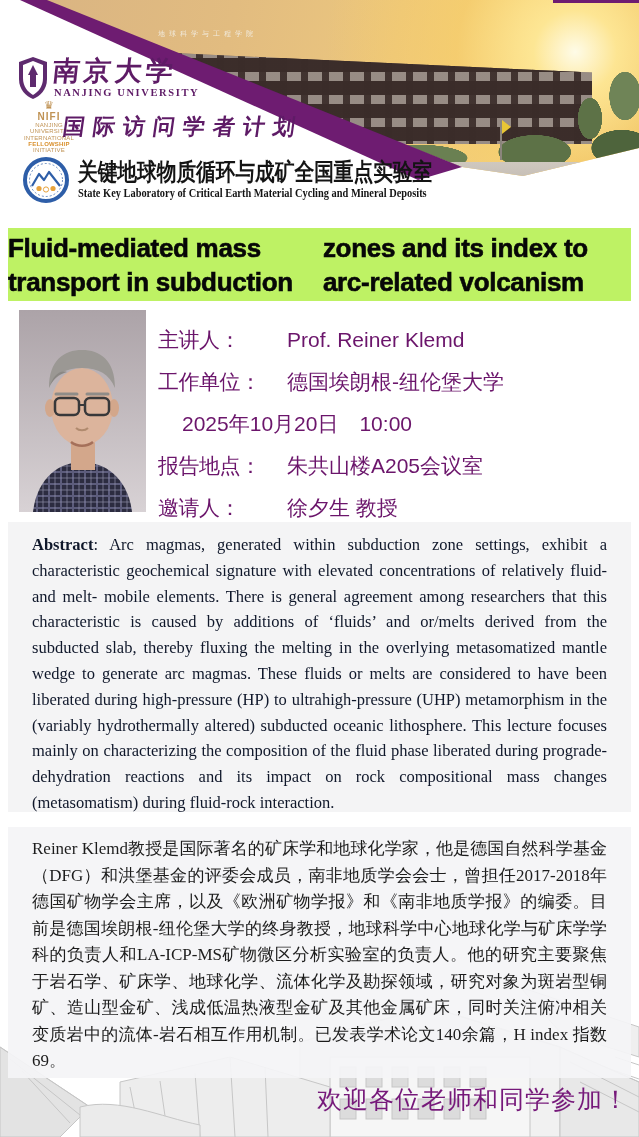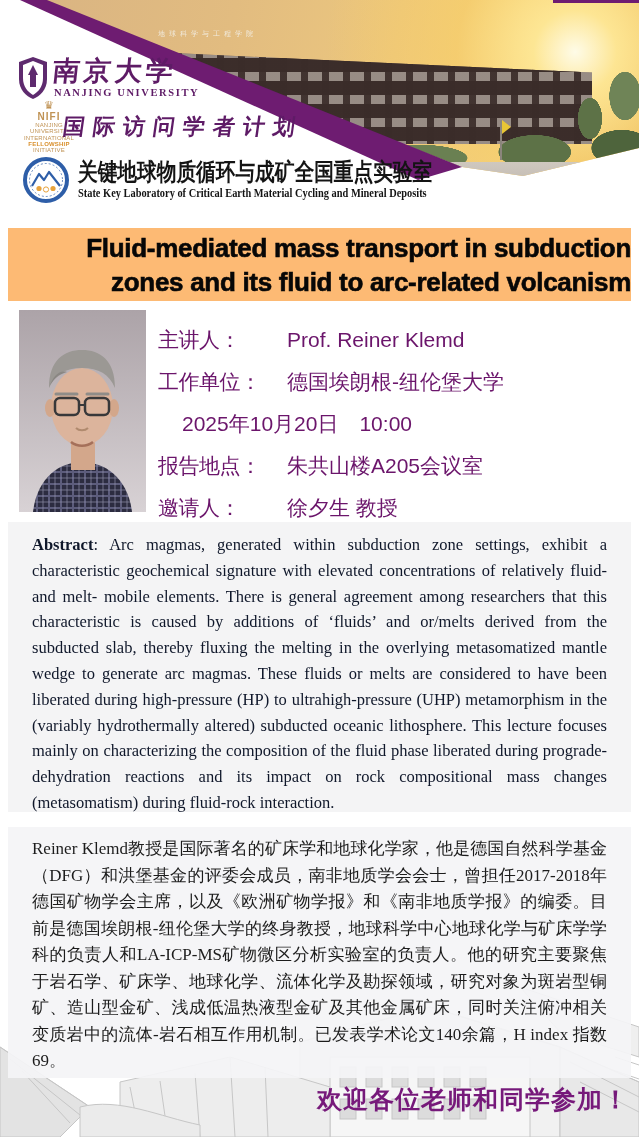--- a/index.html
+++ b/index.html
@@ -50,42 +50,42 @@
   .nifi .ln{font-size:6px;letter-spacing:.2px;}
   .nifi .ln.em{color:#d98f2b;font-weight:bold;}
   .program{position:absolute;left:63px;top:112px;color:#5e1b66;font-weight:bold;font-size:22px;
     letter-spacing:8px;transform:skewX(-8deg);}
   .lab-logo{position:absolute;left:23px;top:157px;}
   .lab-cn{position:absolute;left:78px;top:156px;color:#141414;font-weight:bold;font-size:24px;
     transform:scaleX(.82);transform-origin:left;white-space:nowrap;}
   .lab-en{position:absolute;left:78px;top:186px;color:#141414;font-weight:bold;font-size:12.5px;
     font-family:"Liberation Serif","DejaVu Serif",serif;transform:scaleX(.83);transform-origin:left;white-space:nowrap;}
   
-  .title-panel{position:absolute;left:8px;top:228px;width:623px;height:73px;background:#fdba74;
-    display:flex;flex-direction:column;align-items:flex-end;justify-content:center;}
+  .title-panel{position:absolute;left:8px;top:228px;width:623px;height:73px;background:#bef264;
+    display:flex;flex-direction:row;align-items:center;justify-content:center;}
   .title-line{font-size:26px;font-weight:bold;color:#070707;-webkit-text-stroke:.6px #070707;
     letter-spacing:-.3px;line-height:34px;}
   
   .portrait{position:absolute;left:19px;top:310px;width:127px;height:202px;}
   .info{position:absolute;left:158px;top:319px;width:475px;}
   .info-row{display:flex;align-items:center;height:42px;color:#6b156b;font-weight:normal;font-size:21px;}
   .info-label{width:105px;flex-shrink:0;letter-spacing:-.5px;}
   .info-value{white-space:nowrap;margin-left:24px;}
   
   .abstract-panel{position:absolute;left:8px;top:522px;width:623px;height:290px;background:#f4f4f5;
     box-sizing:border-box;padding:10px 24px;overflow:hidden;}
   .abstract-text{font-family:"Liberation Serif","DejaVu Serif",serif;font-size:16.5px;line-height:25.8px;
     color:#0f172a;text-align:justify;}
   .bio-panel{position:absolute;left:8px;top:827px;width:623px;height:251px;background:rgba(244,244,246,.93);
     box-sizing:border-box;padding:9px 24px;overflow:hidden;z-index:2;}
   .bio-text{font-family:Liberation Serif, serif;font-size:17px;line-height:26.5px;
     color:#1c1c1c;text-align:justify;}
   
   .sketch{position:absolute;left:0;bottom:0;width:639px;height:150px;z-index:1;}
-  .welcome{position:absolute;right:10px;top:1083px;color:#76197a;font-weight:bold;font-size:25px;
+  .welcome{position:absolute;right:10px;top:1083px;color:#76197a;font-weight:normal;font-size:25px;
     letter-spacing:1px;z-index:3;white-space:nowrap;}
 </style>
 </head>
 <body>
 
 <div id="poster">
 
   <div class="campus-photo">
     <div class="bldg"></div>
     <div class="bldg-sign">地球科学与工程学院</div>
@@ -128,21 +128,21 @@
       <circle cx="16" cy="31.5" r="2.6" fill="#e8a33d"></circle>
       <circle cx="23" cy="32.5" r="2.6" fill="#ffffff" stroke="#e8a33d" stroke-width="1"></circle>
       <circle cx="30" cy="31.5" r="2.6" fill="#e8a33d"></circle>
     </svg>
   </div>
   <div class="lab-cn">关键地球物质循环与成矿全国重点实验室</div>
   <div class="lab-en">State Key Laboratory of Critical Earth Material Cycling and Mineral Deposits</div>
 
   <div class="title-panel">
     <div class="title-line">Fluid-mediated mass transport in subduction</div>
-    <div class="title-line">zones and its fluid to arc-related volcanism</div>
+    <div class="title-line">zones and its index to arc-related volcanism</div>
   </div>
 
   <div class="portrait">
     <svg width="127" height="202" viewBox="0 0 127 202">
       <defs>
         <linearGradient id="pbg" x1="0" y1="0" x2="0" y2="1">
           <stop offset="0" stop-color="#aca3a8"></stop>
             <stop offset="1" stop-color="#d8d2d5"></stop>
         </linearGradient>
         <pattern id="plaid" width="12" height="12" patternUnits="userSpaceOnUse">

